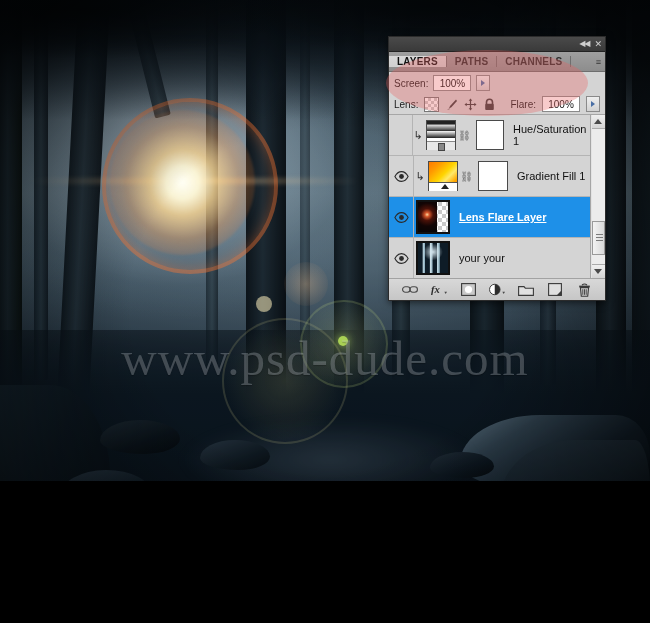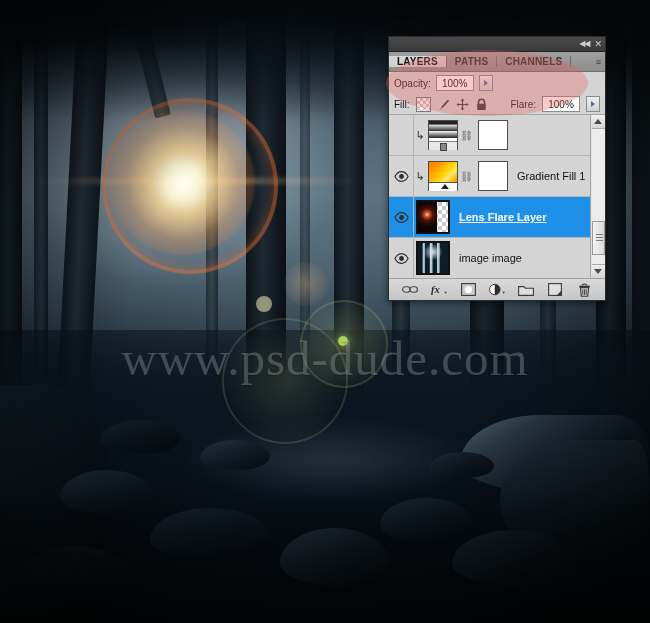--- a/index.html
+++ b/index.html
@@ -1,20 +1,20 @@
 <!DOCTYPE html>
 <html><head>
 <meta charset="utf-8">
 <style>
   html,body{margin:0;padding:0;background:#000;}
   body{width:650px;height:623px;overflow:hidden;font-family:"Liberation Sans",sans-serif;}
   #stage{position:relative;width:650px;height:623px;overflow:hidden;}
 
   
-  .photo{position:absolute;left:0;top:0;width:650px;height:623px;overflow:hidden;
+  .photo{position:absolute;left:0;top:0;width:650px;height:481px;overflow:hidden;
          background:#0a1620;}
   
   .sky{position:absolute;left:0;top:0;width:650px;height:420px;
        background:
          radial-gradient(ellipse 260px 200px at 175px 150px, rgba(225,235,240,.82) 0%, rgba(190,208,218,.45) 38%, rgba(120,145,160,.12) 68%, rgba(0,0,0,0) 85%),
          radial-gradient(ellipse 420px 300px at 300px 250px, rgba(150,175,190,.30) 0%, rgba(60,85,100,.05) 70%, rgba(0,0,0,0) 100%),
          linear-gradient(180deg,#26333c 0%,#41525c 14%,#5c707b 32%,#6c808a 46%,#4e626e 64%,#2a3a46 82%,#16222c 100%);}
   
   .trunk{position:absolute;top:0;border-radius:2px;}
   .canopy{position:absolute;left:0;top:0;width:650px;height:120px;
@@ -227,29 +227,29 @@
     </div>
 
     <div class="ps-tabs">
       <div class="ps-tab active">LAYERS</div>
       <div class="ps-tab">PATHS</div>
       <div class="ps-tab">CHANNELS</div>
       <div class="ps-tabmenu">≡</div>
     </div>
 
     <div class="ps-row">
-      <span class="lbl">Opacity:</span>
+      <span class="lbl">Screen:</span>
       <div class="numfield">100%</div>
       <div class="spin">
           <i></i>
         </div>
     </div>
 
     <div class="lock-row">
-      <span class="lbl">Fill:</span>
+      <span class="lbl">Lens:</span>
       <span class="lock-ic ic-trans"></span>
       <span class="lock-ic">
         <svg width="13" height="13" viewBox="0 0 13 13">
             <path d="M11 1.5 L5 8 L4 10.5 L6.4 9.3 L12 3z" fill="#3b3b3b"></path>
             <path d="M4 10.5 L2 12 L5.2 10.9z" fill="#5a5a5a"></path>
           </svg>
       </span>
       <span class="lock-ic">
         <svg width="13" height="13" viewBox="0 0 13 13">
             <path d="M6.5 0.5 L8.3 2.7 H7.1 v3.2 h3.2 V4.7 l2.2 1.8 -2.2 1.8 V7.1 H7.1 v3.2 h1.2 L6.5 12.5 4.7 10.3 h1.2 V7.1 H2.7 v1.2 L0.5 6.5 2.7 4.7 v1.2 h3.2 V2.7 H4.7z" fill="#3b3b3b"></path>
@@ -273,20 +273,21 @@
       <div class="layers-list">
 
         <div class="layer">
           <div class="eye-cell"></div>
           <div class="clipbox">↳</div>
           <div class="thumb th-hs">
               <div class="th-hs-slider"></div>
             </div>
           <div class="link-ic">⛓</div>
           <div class="mask-thumb"></div>
+          <div class="lname">Hue/Saturation 1</div>
         </div>
 
         <div class="layer">
           <div class="eye-cell">
             <svg class="eye" viewBox="0 0 15 11">
               <path d="M7.5 0.6C3.4 0.6 0.9 5.5 0.9 5.5s2.5 4.9 6.6 4.9 6.6-4.9 6.6-4.9S11.6 0.6 7.5 0.6z" fill="none" stroke="#2b2b2b" stroke-width="1.1"></path>
               <circle cx="7.5" cy="5.5" r="2.4" fill="#2b2b2b"></circle>
             </svg>
           </div>
           <div class="clipbox">↳</div>
@@ -310,21 +311,21 @@
         </div>
 
         <div class="layer" style="border-bottom:none;">
           <div class="eye-cell">
             <svg class="eye" viewBox="0 0 15 11">
               <path d="M7.5 0.6C3.4 0.6 0.9 5.5 0.9 5.5s2.5 4.9 6.6 4.9 6.6-4.9 6.6-4.9S11.6 0.6 7.5 0.6z" fill="none" stroke="#2b2b2b" stroke-width="1.1"></path>
               <circle cx="7.5" cy="5.5" r="2.4" fill="#2b2b2b"></circle>
             </svg>
           </div>
           <div class="thumb big th-img"></div>
-          <div class="lname">image image</div>
+          <div class="lname">your your</div>
         </div>
       </div>
 
       <div class="vscroll">
         <div class="vsbtn vsup">
             <i></i>
           </div>
         <div class="vstrack">
           <div class="vsthumb"></div>
         </div>

